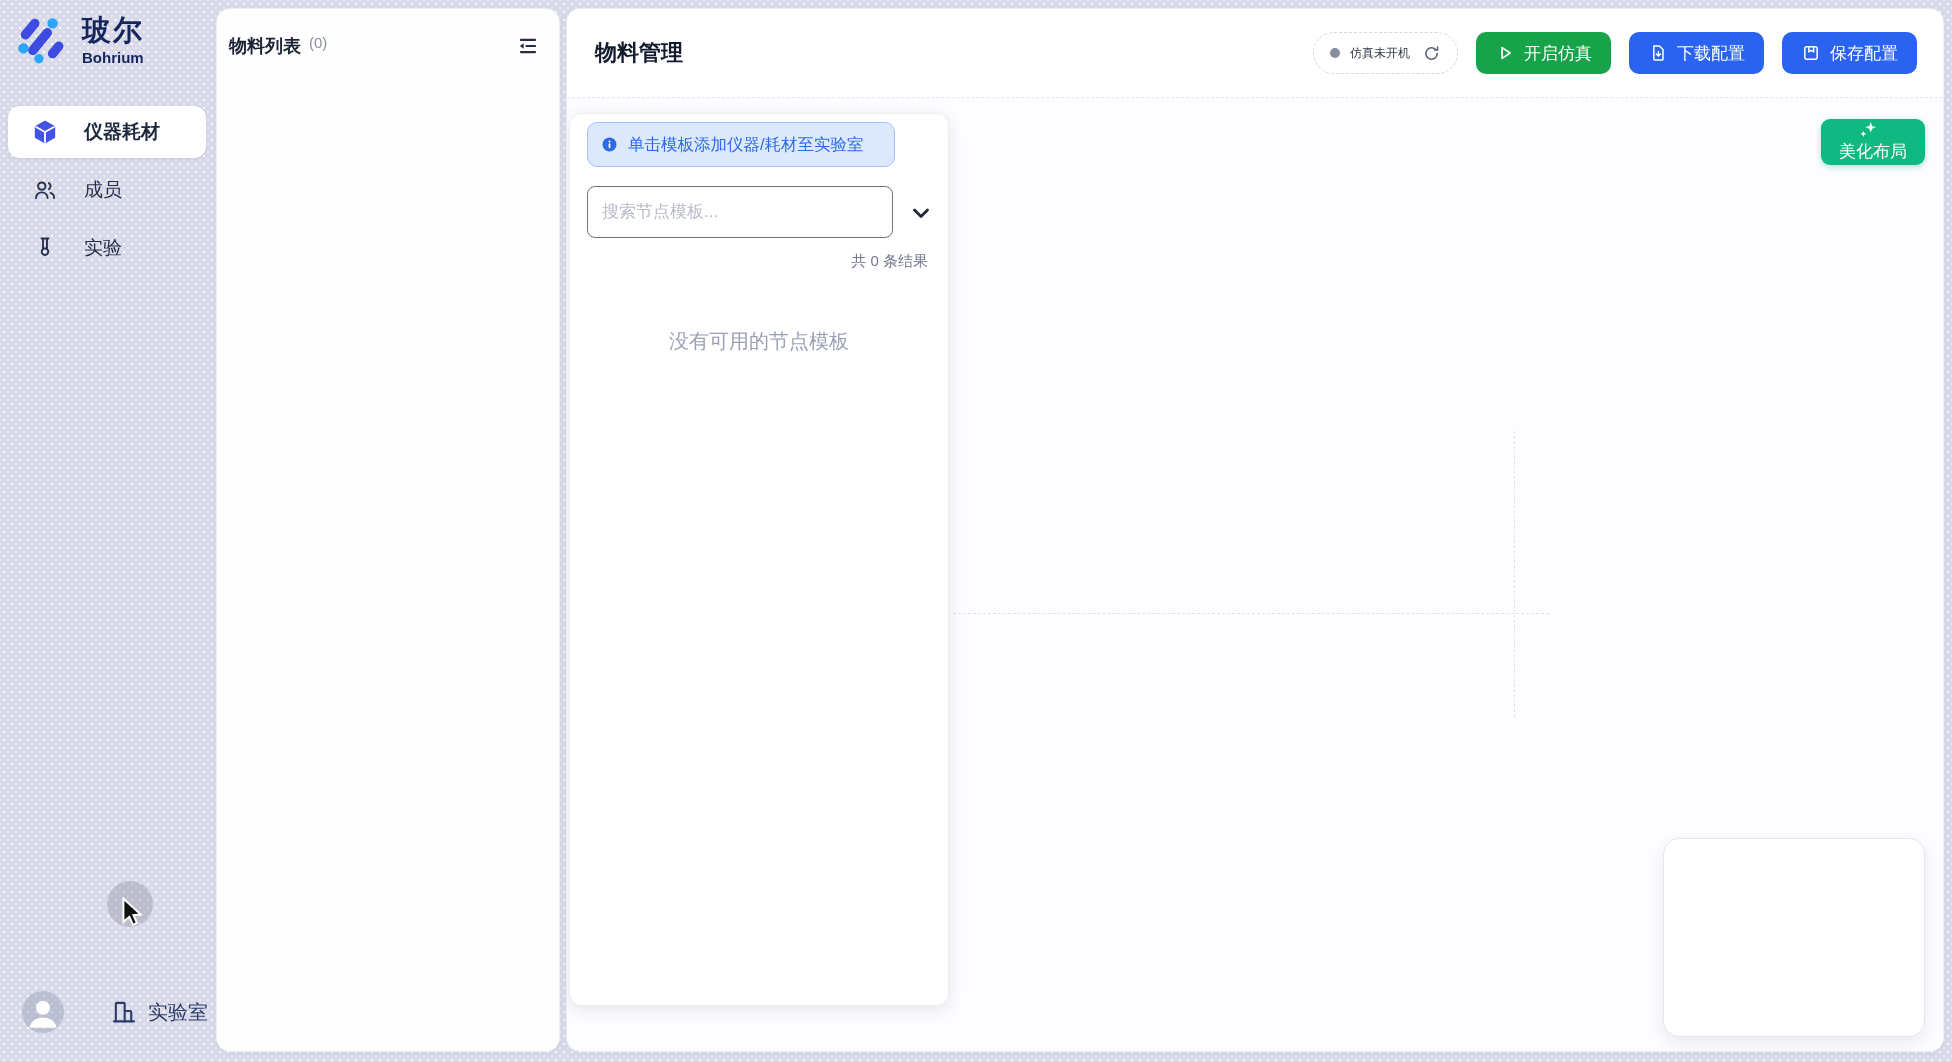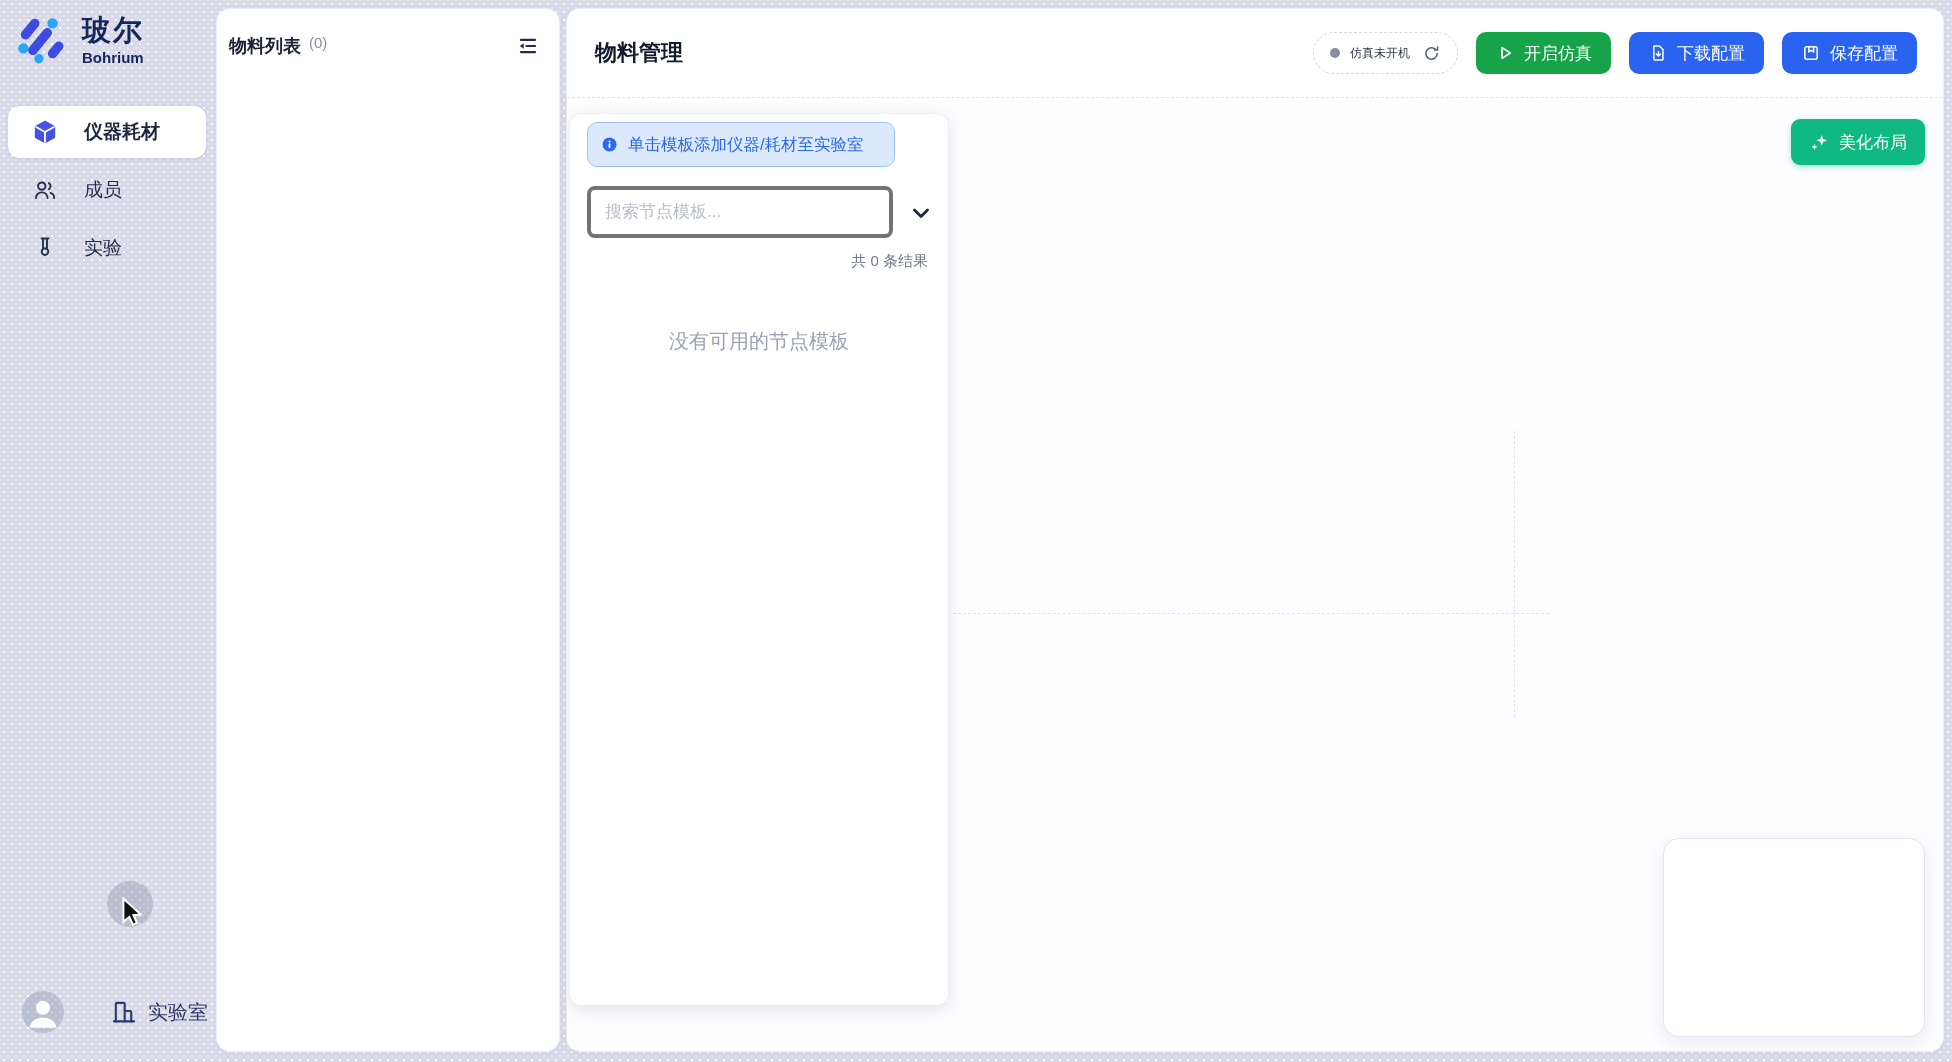--- a/index.html
+++ b/index.html
@@ -75,33 +75,33 @@
   
   .tpl-panel { position:absolute; left:2px; top:15px; width:380px; height:893px;
     background:#fff; border-radius:12px; border:1px solid #ededf4;
     box-shadow:0 4px 16px rgba(25,30,60,.10); }
   .hint-banner { position:absolute; left:17px; top:8px; width:308px; height:45px;
     background:#dce9fd; border:1px solid #9ec3fb; border-radius:10px;
     display:flex; align-items:center; padding:0 12px; }
   .hint-banner .ii { width:19px; height:19px; margin-right:9px; flex:none; }
   .hint-text { font-size:16.5px; color:#2d6ae8; white-space:nowrap; }
   .search-input { position:absolute; left:17px; top:72px; width:306px; height:52px;
-    border:4px solid #737373; border-radius:8px; padding:0 14px; font-size:17px; color:#333;
+    border:1px solid #737373; border-radius:8px; padding:0 14px; font-size:17px; color:#333;
     font-family:inherit; outline:none; background:#fff; }
   .search-input::placeholder { color:#b9bcc8; }
   .chev-btn { position:absolute; right:14px; top:86px; width:26px; height:26px; cursor:pointer; }
   .result-count { position:absolute; right:20px; top:138px; font-size:15px; color:#70788c; }
   .empty-text { position:absolute; left:0; top:214px; width:100%; text-align:center;
     font-size:20px; color:#9aa1b4; }
 
   
   .beautify-btn { position:absolute; top:21px; right:18px; height:46px;
     display:flex; align-items:center; padding:0 18px; background:#10b981;
     border:none; border-radius:9px; color:#fff; font-size:17px; font-weight:500;
-    cursor:pointer; box-shadow:0 2px 6px rgba(16,185,129,.35); font-family:inherit; }
+    cursor:pointer; box-shadow:0 2px 6px rgba(16,185,129,.35); font-family:inherit;flex-direction:column; }
   .beautify-btn .bi { width:21px; height:21px; margin-right:9px; }
 
   
   .minimap { position:absolute; top:740px; right:18px; width:262px; height:199px;
     background:#fff; border:1px solid #e3e6ee; border-radius:16px;
     box-shadow:0 6px 18px rgba(25,30,60,.08); }
 
   
   .click-ring { position:absolute; left:107px; top:881px; width:46px; height:46px;
     border-radius:50%; background:rgba(128,134,156,.35); pointer-events:none; }

